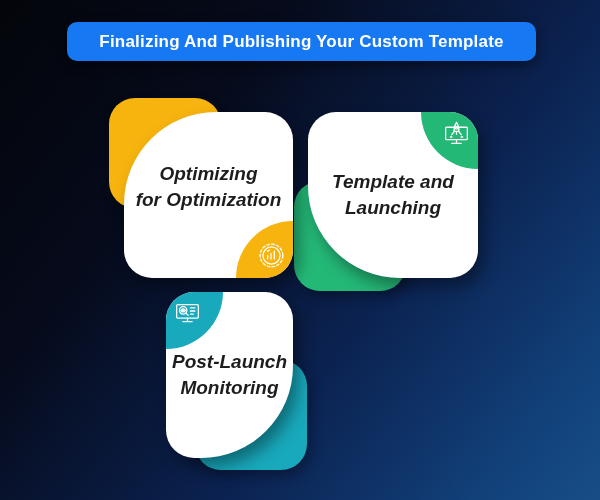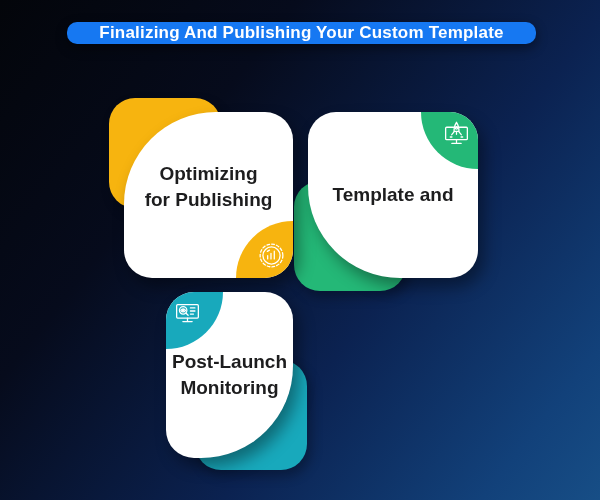--- a/index.html
+++ b/index.html
@@ -5,21 +5,21 @@
   * { margin:0; padding:0; box-sizing:border-box; }
   html,body { width:600px; height:500px; overflow:hidden; }
   body { font-family:"Liberation Sans", sans-serif; }
 
   .stage {
     position:relative; width:600px; height:500px;
     background:linear-gradient(128deg, #03050a 0%, #060b1c 30%, #0b2251 62%, #12417a 88%, #174e86 100%);
   }
 
   .banner {
-    position:absolute; left:67px; top:22px; width:469px; height:22px;
+    position:absolute; left:67px; top:22px; width:469px; height:39px;
     border-radius:10px; display:flex; align-items:center; justify-content:center;
     box-shadow:0 4px 12px rgba(0,0,0,0.45);
   }
   .banner span {
     color:#ffffff; font-size:17px; font-weight:700; letter-spacing:0.2px; white-space:nowrap;
   }
 
   .grid {
     position:absolute; left:124px; top:112px;
     display:grid; grid-template-columns:169px 170px; grid-template-rows:166px 166px;
@@ -43,21 +43,21 @@
   }
   .round-tl { border-top-left-radius:92px; }
   .round-tr { border-top-right-radius:92px; }
   .round-bl { border-bottom-left-radius:92px; }
   .round-br { border-bottom-right-radius:92px;margin-left:42px; }
 
   .title {
     text-align:center; font-size:19px; font-weight:700; line-height:26px;
     color:#1d1d1e; z-index:2; position:relative;
   }
-  .title span { display:block; }
+  .title span { display:block;font-style:italic; }
   .row-top .title { transform:translateY(-8px); }
 
   .quarter { position:absolute; width:57px; height:57px; z-index:3; }
   .q-br { right:0; bottom:0; border-top-left-radius:100%; }
   .q-bl { left:0; bottom:0; border-top-right-radius:100%; }
   .q-tr { right:0; top:0; border-bottom-left-radius:100%; }
   .q-tl { left:0; top:0; border-bottom-right-radius:100%; }
   .quarter svg { position:absolute; width:31px; height:31px; }
   .q-br svg { right:6px; bottom:7px; }
   .q-bl svg { left:6px; bottom:7px; }
@@ -76,39 +76,40 @@
     <span>Finalizing And Publishing Your Custom Template</span>
   </div>
 
   <div class="grid">
 
     <div class="cell row-top">
       <div class="back corner-tl" style="background: rgb(247, 180, 15);"></div>
       <div class="card round-tl">
         <div class="title">
           <span>Optimizing</span>
-          <span>for Publishing</span>
+          <span>for Optimization</span>
         </div>
         <div class="quarter q-br" style="background: rgb(247, 180, 15);">
           <svg viewBox="0 0 30 30">
             <circle class="ln" cx="15" cy="15" r="11" stroke-dasharray="2.6 2.1"></circle>
             <circle class="ln" cx="15" cy="15" r="8.3"></circle>
             <path class="ln" d="M11.3 18.3v-3.2M14.5 18.3v-5.4M17.7 18.3v-7.4"></path>
             <path class="ln" d="M11 11l2-1.2"></path>
           </svg>
         </div>
       </div>
     </div>
 
 
     <div class="cell row-bottom">
       <div class="back corner-bl" style="background: rgb(36, 184, 119);"></div>
       <div class="card round-bl">
         <div class="title">
           <span>Template and</span>
+          <span>Launching</span>
         </div>
         <div class="quarter q-tr" style="background: rgb(36, 184, 119);">
           <svg viewBox="0 0 30 30">
             <rect class="ln" x="4.5" y="8" width="21" height="12" rx="1"></rect>
             <path class="ln" d="M15 3.2c-1.9 2.6-2.4 5.8-2.4 8.8h4.8c0-3-.5-6.2-2.4-8.8z"></path>
             <circle class="ln" cx="15" cy="8.6" r="1.1"></circle>
             <path class="ln" d="M12.6 12.4l-2.2 2.8M17.4 12.4l2.2 2.8M15 12.6v2.2"></path>
             <path class="ln" d="M9 17.4h1.6M19.4 17.4H21"></path>
             <path class="ln" d="M15 20v2.4M10.5 23.6h9"></path>
           </svg>

